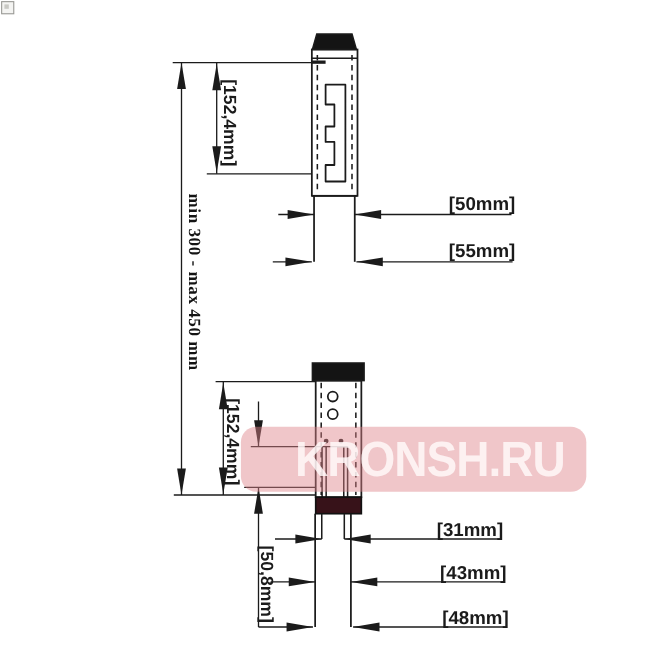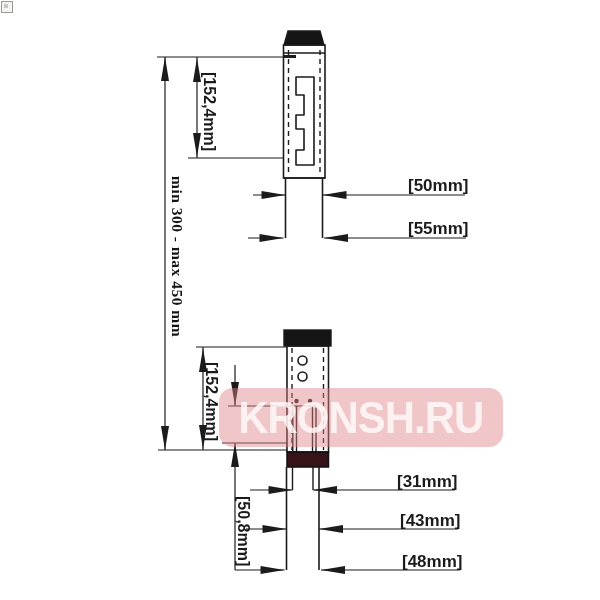--- a/index.html
+++ b/index.html
@@ -4,21 +4,21 @@
 <style>
   html,body{margin:0;padding:0;background:#ffffff;}
   .canvas{position:relative;width:600px;height:600px;background:#ffffff;overflow:hidden;
           font-family:"Liberation Sans",sans-serif;}
   svg{position:absolute;left:0;top:0;}
   .dim-label{font-family:"Liberation Sans",sans-serif;font-weight:700;font-size:17px;fill:#1b1b1b;}
   .dim-label-v{font-family:"Liberation Sans",sans-serif;font-weight:700;font-size:16px;fill:#1b1b1b;}
   .range-label{font-family:"Liberation Serif",serif;font-weight:700;font-size:15.5px;fill:#141414;letter-spacing:.5px;}
   .watermark{position:absolute;left:219px;top:388px;width:284px;height:59px;
              background:rgba(222,130,138,0.46);border-radius:14px;
-             display:flex;align-items:center;justify-content:center;}
+             display:flex;align-items:center;justify-content:center;padding-left:30px;}
   .watermark-text{font-weight:700;font-size:45px;line-height:1;color:rgba(255,250,250,0.82);
                   letter-spacing:-1px;transform:scaleX(0.93);white-space:nowrap;
                   font-family:"Liberation Sans",sans-serif;}
   .img-artifact{position:absolute;left:1px;top:1px;width:12px;height:12px;background:#f4f4f2;
                 border:1px solid #9a9a96;box-sizing:border-box;}
   .img-artifact:after{content:"";position:absolute;left:2px;top:2px;width:4px;height:4px;
                 background:#c9c9c4;}
 </style>
 </head>
 <body>

